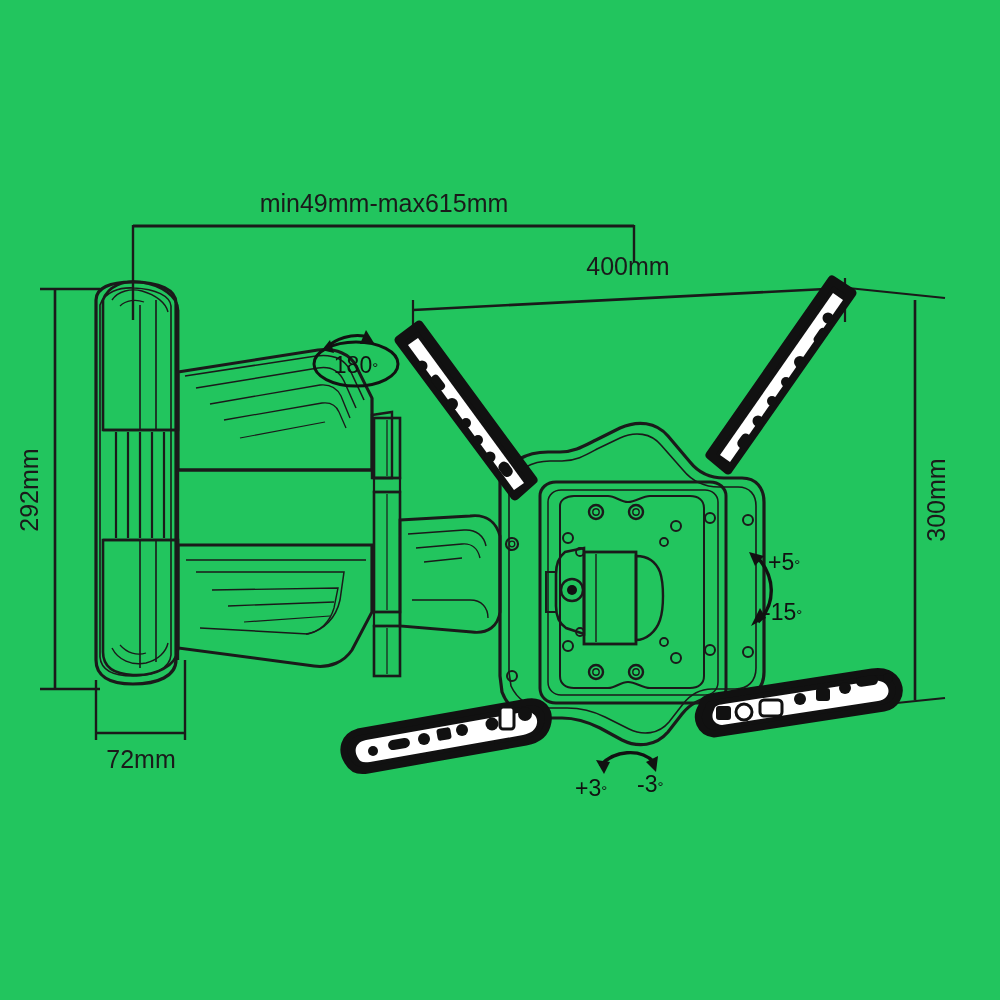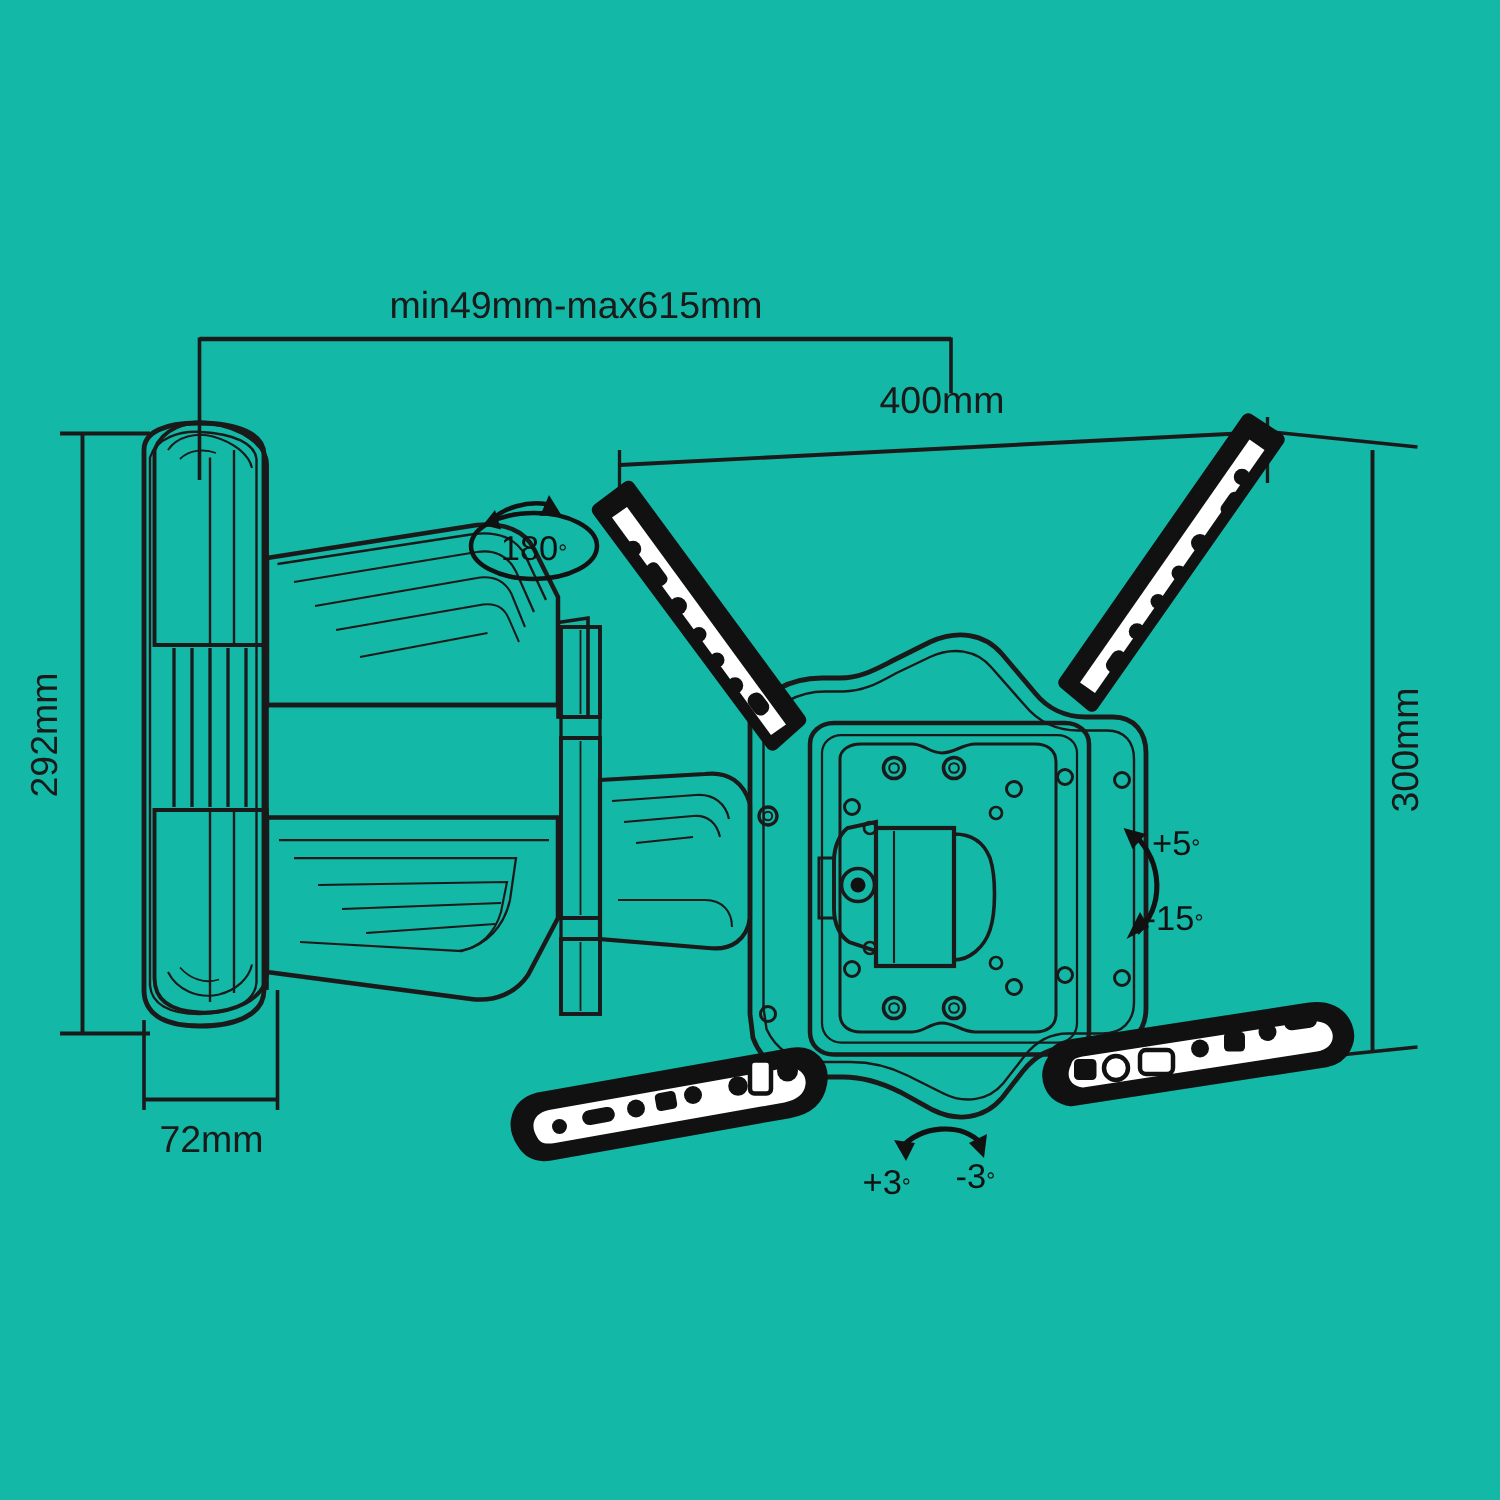--- a/index.html
+++ b/index.html
@@ -1,17 +1,17 @@
 <!DOCTYPE html>
 <html><head>
 <meta charset="utf-8">
 <style>
   html,body{margin:0;padding:0;background:#ffffff;}
   body{width:1000px;height:1000px;overflow:hidden;font-family:"Liberation Sans",sans-serif;}
-  #stage{position:relative;width:1000px;height:1000px;background:#14b8a6;}
+  #stage{position:relative;width:1000px;height:1000px;background:#22c55e;}
   svg{display:block;}
   .dimtext{font-family:"Liberation Sans",sans-serif;font-size:25px;fill:#1a1a1a;}
   .angtext{font-family:"Liberation Sans",sans-serif;font-size:23px;fill:#111111;}
   .deg{font-size:15px;}
 </style>
 </head>
 <body>
 
 <div id="stage">
 <svg width="1000" height="1000" viewBox="0 0 1000 1000" xmlns="http://www.w3.org/2000/svg">

